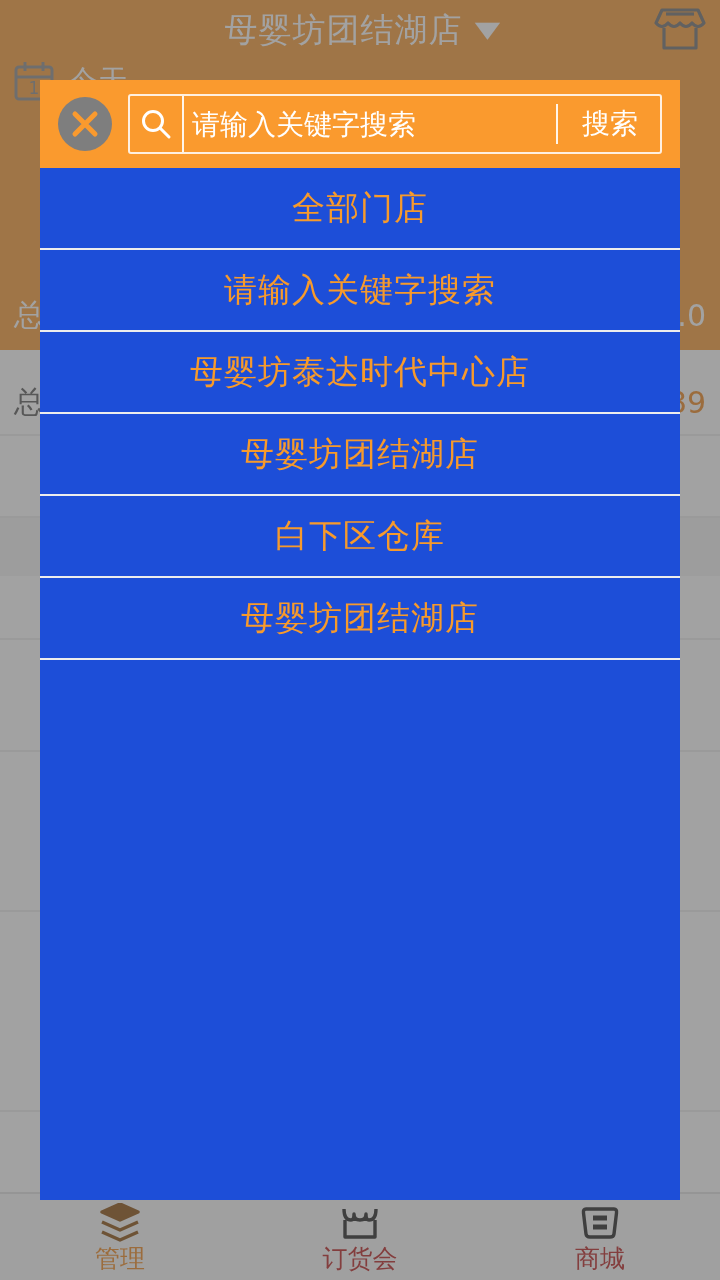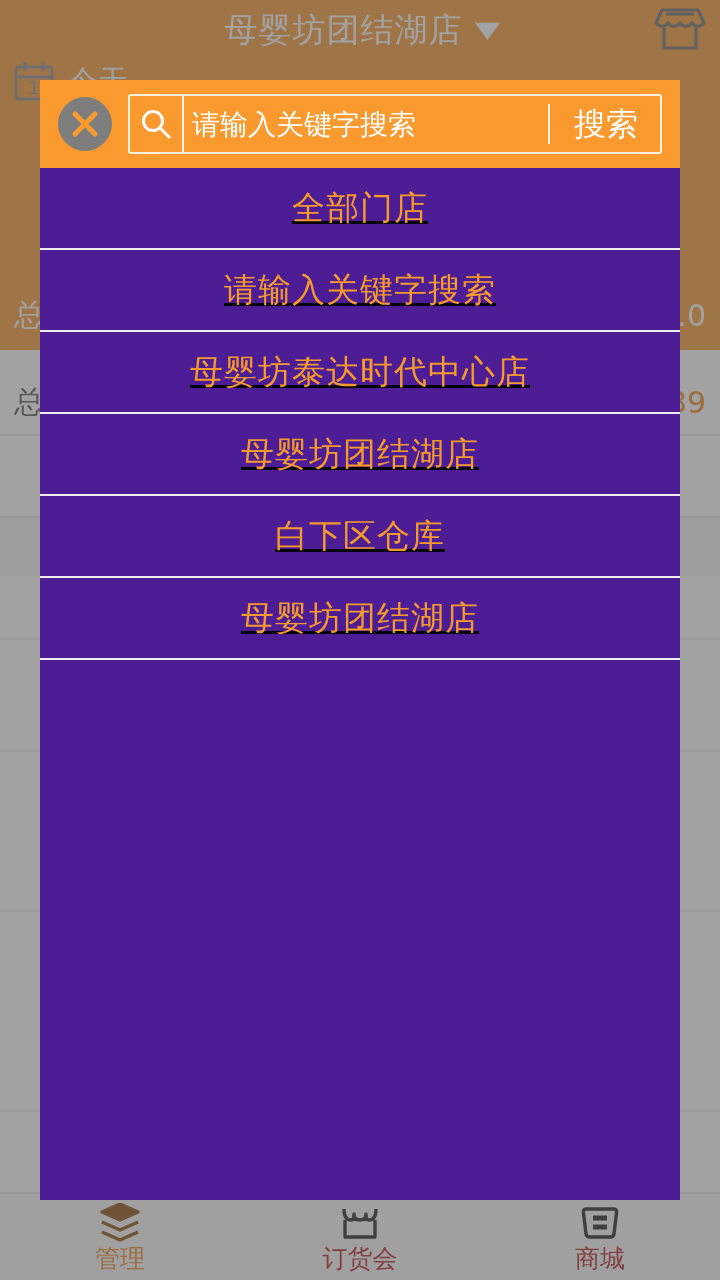--- a/index.html
+++ b/index.html
@@ -209,33 +209,32 @@
     height: 100%;
     padding: 0;
     border-left: 2px solid rgba(255,255,255,0.9);
     padding-left: 8px;
     box-sizing: border-box;
   }
   .search-input::placeholder { color: #ffffff; opacity: 1; }
   .search-btn {
     flex: 0 0 auto;
     padding: 0 22px 0 24px;
-    font-size: 32px;
+    font-size: 28px;
     color: #ffffff;
     border-left: 2px solid rgba(255,255,255,0.9);
     height: 40px;
     line-height: 40px;
     cursor: pointer;
   }
 
   .store-list {
     flex: 1 1 auto;
-    background: #4c1d95;
+    background: #1d4ed8;
     overflow: hidden;
-    text-decoration: underline;
   }
   .store-item {
     height: 82px;
     display: flex;
     align-items: center;
     justify-content: center;
     border-bottom: 2px solid #ededed;
     box-sizing: border-box;
     cursor: pointer;
     font-size: 33px;

